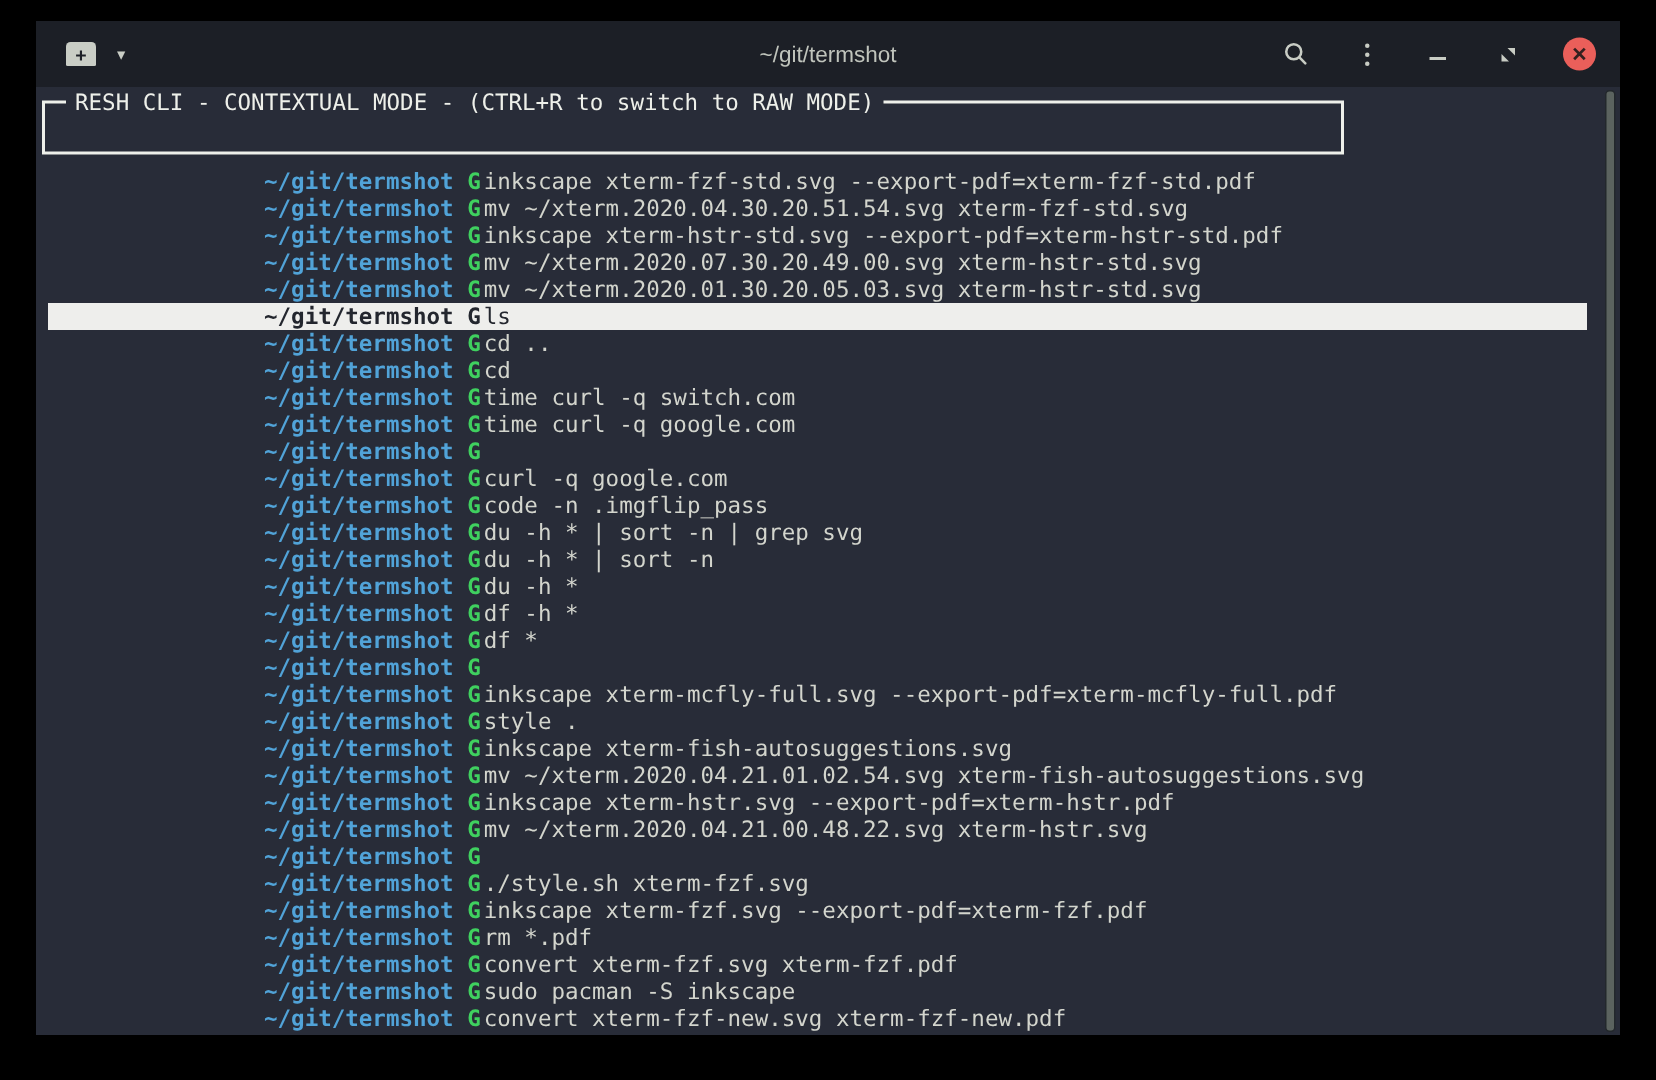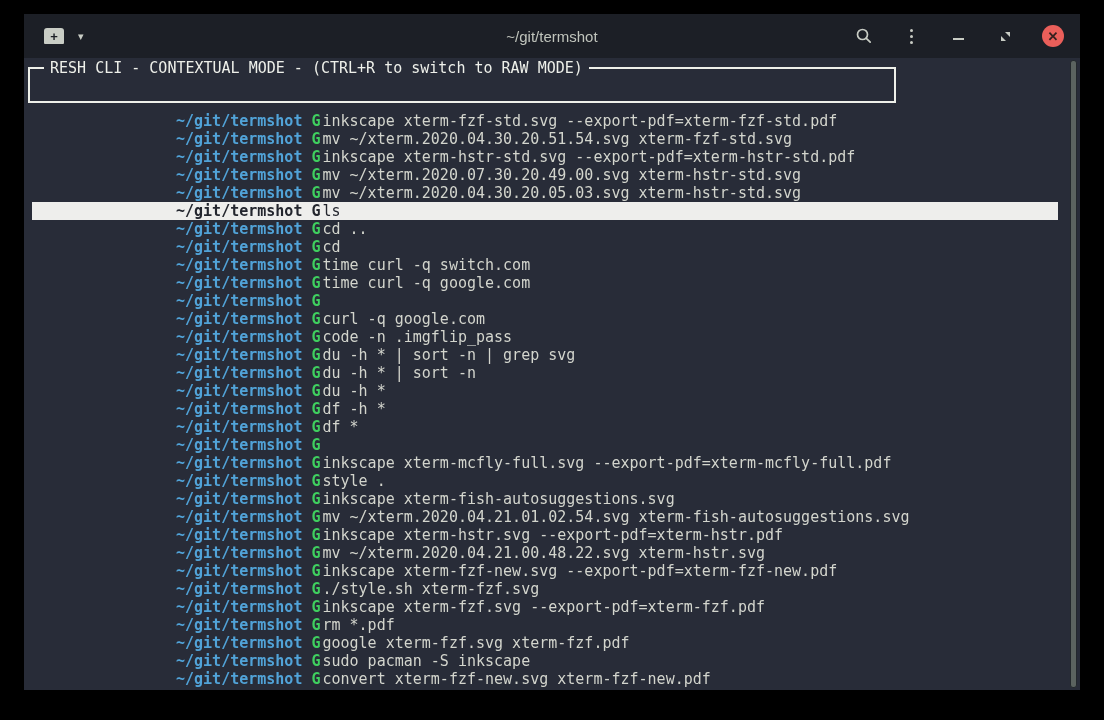--- a/index.html
+++ b/index.html
@@ -104,45 +104,45 @@
     <div class="resh-box">
       <div class="resh-label">RESH CLI - CONTEXTUAL MODE - (CTRL+R to switch to RAW MODE)</div>
       <div class="resh-input"></div>
     </div>
 
     <div class="history" id="history">
         <div class="row"><span class="path">~/git/termshot</span><span class="g">G</span><span class="cmd">inkscape xterm-fzf-std.svg --export-pdf=xterm-fzf-std.pdf</span></div>
         <div class="row"><span class="path">~/git/termshot</span><span class="g">G</span><span class="cmd">mv ~/xterm.2020.04.30.20.51.54.svg xterm-fzf-std.svg</span></div>
         <div class="row"><span class="path">~/git/termshot</span><span class="g">G</span><span class="cmd">inkscape xterm-hstr-std.svg --export-pdf=xterm-hstr-std.pdf</span></div>
         <div class="row"><span class="path">~/git/termshot</span><span class="g">G</span><span class="cmd">mv ~/xterm.2020.07.30.20.49.00.svg xterm-hstr-std.svg</span></div>
-        <div class="row"><span class="path">~/git/termshot</span><span class="g">G</span><span class="cmd">mv ~/xterm.2020.04.30.20.05.03.svg xterm-hstr-std.svg</span></div>
+        <div class="row"><span class="path">~/git/termshot</span><span class="g">G</span><span class="cmd">mv ~/xterm.2020.01.30.20.05.03.svg xterm-hstr-std.svg</span></div>
         <div class="row selected"><span class="path">~/git/termshot</span><span class="g">G</span><span class="cmd">ls</span></div>
         <div class="row"><span class="path">~/git/termshot</span><span class="g">G</span><span class="cmd">cd ..</span></div>
         <div class="row"><span class="path">~/git/termshot</span><span class="g">G</span><span class="cmd">cd</span></div>
         <div class="row"><span class="path">~/git/termshot</span><span class="g">G</span><span class="cmd">time curl -q switch.com</span></div>
         <div class="row"><span class="path">~/git/termshot</span><span class="g">G</span><span class="cmd">time curl -q google.com</span></div>
         <div class="row"><span class="path">~/git/termshot</span><span class="g">G</span></div>
         <div class="row"><span class="path">~/git/termshot</span><span class="g">G</span><span class="cmd">curl -q google.com</span></div>
         <div class="row"><span class="path">~/git/termshot</span><span class="g">G</span><span class="cmd">code -n .imgflip_pass</span></div>
         <div class="row"><span class="path">~/git/termshot</span><span class="g">G</span><span class="cmd">du -h * | sort -n | grep svg</span></div>
         <div class="row"><span class="path">~/git/termshot</span><span class="g">G</span><span class="cmd">du -h * | sort -n</span></div>
         <div class="row"><span class="path">~/git/termshot</span><span class="g">G</span><span class="cmd">du -h *</span></div>
         <div class="row"><span class="path">~/git/termshot</span><span class="g">G</span><span class="cmd">df -h *</span></div>
         <div class="row"><span class="path">~/git/termshot</span><span class="g">G</span><span class="cmd">df *</span></div>
         <div class="row"><span class="path">~/git/termshot</span><span class="g">G</span></div>
         <div class="row"><span class="path">~/git/termshot</span><span class="g">G</span><span class="cmd">inkscape xterm-mcfly-full.svg --export-pdf=xterm-mcfly-full.pdf</span></div>
         <div class="row"><span class="path">~/git/termshot</span><span class="g">G</span><span class="cmd">style .</span></div>
         <div class="row"><span class="path">~/git/termshot</span><span class="g">G</span><span class="cmd">inkscape xterm-fish-autosuggestions.svg</span></div>
         <div class="row"><span class="path">~/git/termshot</span><span class="g">G</span><span class="cmd">mv ~/xterm.2020.04.21.01.02.54.svg xterm-fish-autosuggestions.svg</span></div>
         <div class="row"><span class="path">~/git/termshot</span><span class="g">G</span><span class="cmd">inkscape xterm-hstr.svg --export-pdf=xterm-hstr.pdf</span></div>
         <div class="row"><span class="path">~/git/termshot</span><span class="g">G</span><span class="cmd">mv ~/xterm.2020.04.21.00.48.22.svg xterm-hstr.svg</span></div>
-        <div class="row"><span class="path">~/git/termshot</span><span class="g">G</span><span class="cmd">inkscape xterm-fzf-new.svg --export-pdf=xterm-fzf-new.pdf</span></div>
+        <div class="row"><span class="path">~/git/termshot</span><span class="g">G</span></div>
         <div class="row"><span class="path">~/git/termshot</span><span class="g">G</span><span class="cmd">./style.sh xterm-fzf.svg</span></div>
         <div class="row"><span class="path">~/git/termshot</span><span class="g">G</span><span class="cmd">inkscape xterm-fzf.svg --export-pdf=xterm-fzf.pdf</span></div>
         <div class="row"><span class="path">~/git/termshot</span><span class="g">G</span><span class="cmd">rm *.pdf</span></div>
-        <div class="row"><span class="path">~/git/termshot</span><span class="g">G</span><span class="cmd">google xterm-fzf.svg xterm-fzf.pdf</span></div>
+        <div class="row"><span class="path">~/git/termshot</span><span class="g">G</span><span class="cmd">convert xterm-fzf.svg xterm-fzf.pdf</span></div>
         <div class="row"><span class="path">~/git/termshot</span><span class="g">G</span><span class="cmd">sudo pacman -S inkscape</span></div>
         <div class="row"><span class="path">~/git/termshot</span><span class="g">G</span><span class="cmd">convert xterm-fzf-new.svg xterm-fzf-new.pdf</span></div>
       </div>
 
     <div class="scrollbar"></div>
   </div>
 </div>
 
 </body></html>

